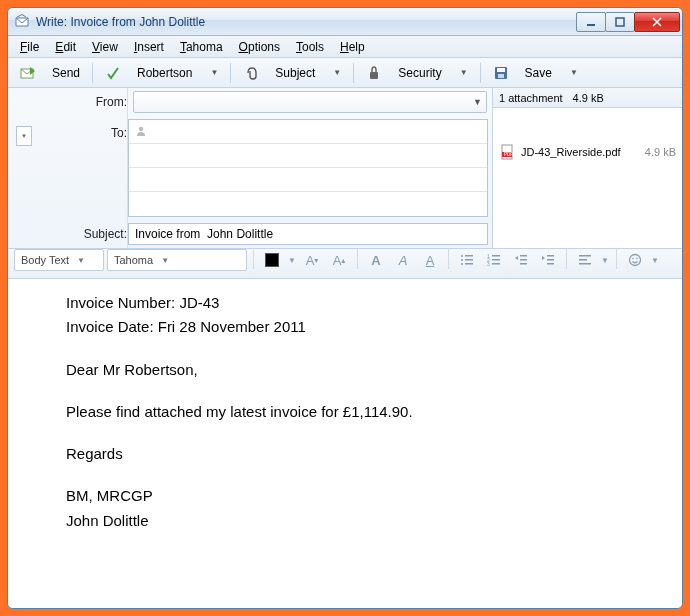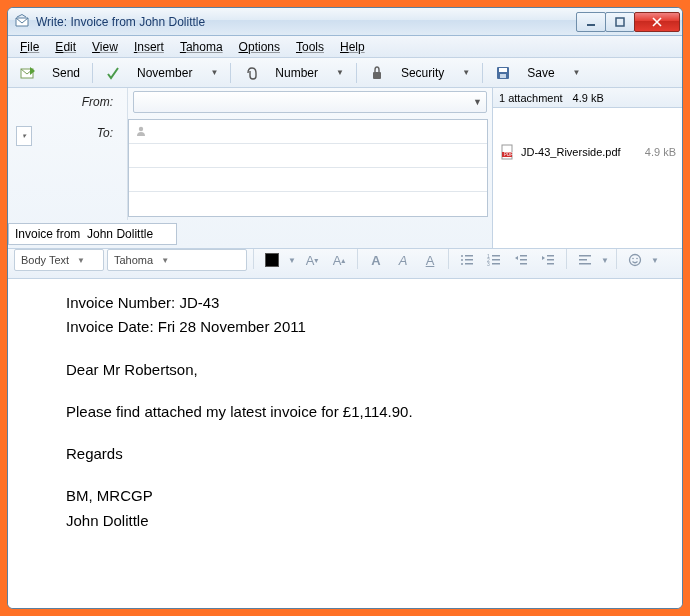--- a/index.html
+++ b/index.html
@@ -46,21 +46,21 @@
     border-color: #8a2a22;
     color: #fff;
   }
   .menubar {
     height: 22px;
     background: linear-gradient(to bottom, #f2f6fb, #e3ecf6);
     border-bottom: 1px solid #c3d3e4;
     display: flex; align-items: center;
     padding: 0 4px;
   }
-  .menubar span { padding: 2px 8px; text-decoration: underline; text-decoration-color: rgba(0,0,0,0.35); cursor: default; }
+  .menubar span { padding: 2px 8px; text-decoration-color: rgba(0,0,0,0.35); cursor: default; }
   .menubar span::first-letter { text-decoration: underline; }
   .toolbar-main {
     height: 30px;
     background: linear-gradient(to bottom, #f6f9fc, #e7eff7);
     border-bottom: 1px solid #c3d3e4;
     display: flex; align-items:center;
     padding: 0 4px;
     gap: 2px;
   }
   .tbtn {
@@ -79,24 +79,23 @@
     border-bottom: 1px solid #c3d3e4;
   }
   .fields {
     flex: 1;
     display: grid;
     grid-template-columns: 120px 1fr;
     grid-template-rows: 28px 1fr 28px;
   }
   .lbl {
     display: flex; align-items: center; justify-content: flex-end;
-    padding-right: 14px;
+    padding-right: 0;
     color: #222;
     border-right: 1px solid #d6e0ea;
-    font-style: italic;
   }
   .lbl-to { align-items: flex-start; padding-top: 6px; }
   .field-from {
     display:flex; align-items:center;
     padding: 3px 5px;
   }
   .combo {
     flex:1; height: 22px;
     border: 1px solid #b7c6d6;
     background: linear-gradient(#fff, #f0f4f9);
@@ -240,31 +239,31 @@
         </span>
       <span>Send</span>
     </div>
     <div class="sep"></div>
     <div class="tbtn">
       <span class="icon">
           <svg width="16" height="16" viewBox="0 0 16 16">
             <path d="M3 9 L6 13 L13 3" fill="none" stroke="#4a9a4a" stroke-width="2"></path>
           </svg>
         </span>
-      <span>November</span>
+      <span>Robertson</span>
       <span class="drop">▼</span>
     </div>
     <div class="sep"></div>
     <div class="tbtn">
       <span class="icon">
           <svg width="16" height="16" viewBox="0 0 16 16">
             <path d="M5 8 Q5 3 9 3 Q13 3 13 8 L13 11 Q13 14 10 14 Q7 14 7 11 L7 6" fill="none" stroke="#555" stroke-width="1.4"></path>
           </svg>
         </span>
-      <span>Number</span>
+      <span>Subject</span>
       <span class="drop">▼</span>
     </div>
     <div class="sep"></div>
     <div class="tbtn">
       <span class="icon">
           <svg width="16" height="16" viewBox="0 0 16 16">
             <rect x="4" y="7" width="8" height="7" fill="#666" rx="1"></rect>
             <path d="M6 7 V5 Q6 2 8 2 Q10 2 10 5 V7" fill="none" stroke="#666" stroke-width="1.5"></path>
           </svg>
         </span>
@@ -307,20 +306,21 @@
                 <circle cx="6" cy="4" r="2.2" fill="#bbb"></circle>
                 <path d="M2 11 Q2 7 6 7 Q10 7 10 11 Z" fill="#bbb"></path>
               </svg>
             </span>
         </div>
         <div class="to-row"></div>
         <div class="to-row"></div>
         <div class="to-row"></div>
       </div>
 
+      <div class="lbl">Subject:</div>
       <div class="subject-field">
         <input class="subject-input" value="Invoice from  John Dolittle" style="">
       </div>
     </div>
 
     <div class="attach-pane">
       <div class="attach-hdr">
         <span>1 attachment</span>
         <span>4.9 kB</span>
       </div>

